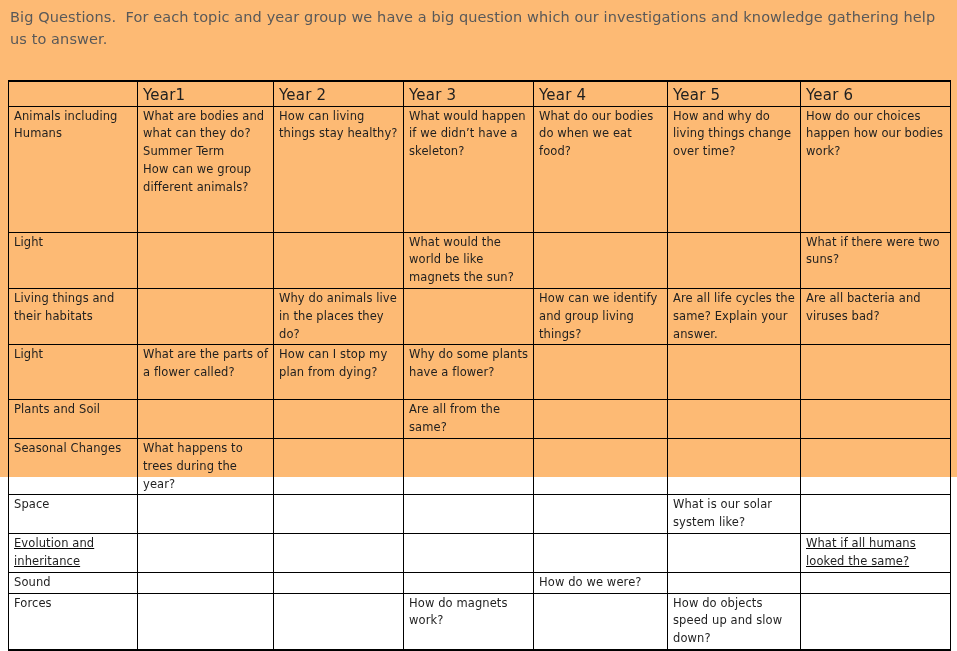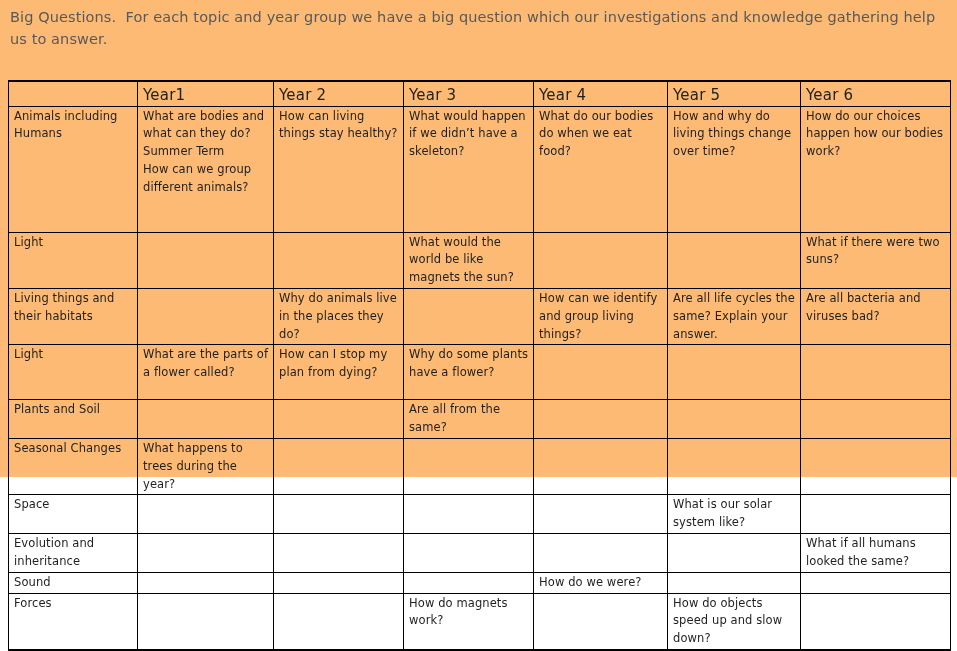--- a/index.html
+++ b/index.html
@@ -61,21 +61,21 @@
   }
   
   tr.hdr        { height: 25px; }
   tr.r-animals  { height: 126px; }
   tr.r-light    { height: 55px; margin-left: 44px; }
   tr.r-living   { height: 54px; }
   tr.r-plants   { height: 55px; }
   tr.r-rocks    { height: 37px; }
   tr.r-seasonal { height: 55px; }
   tr.r-space    { height: 37px; margin-left: 16px; }
-  tr.r-evolution{ height: 38px; }
+  tr.r-evolution{ height: 38px; text-decoration: underline; }
   tr.r-sound    { height: 20px; }
   tr.r-forces   { height: 57px; }
 </style>
 </head>
 <body>
 
 <div class="page">
 
   <div class="doc-title">Big Questions.  For each topic and year group we have a big question which our investigations and knowledge gathering help us to answer.</div>
 

